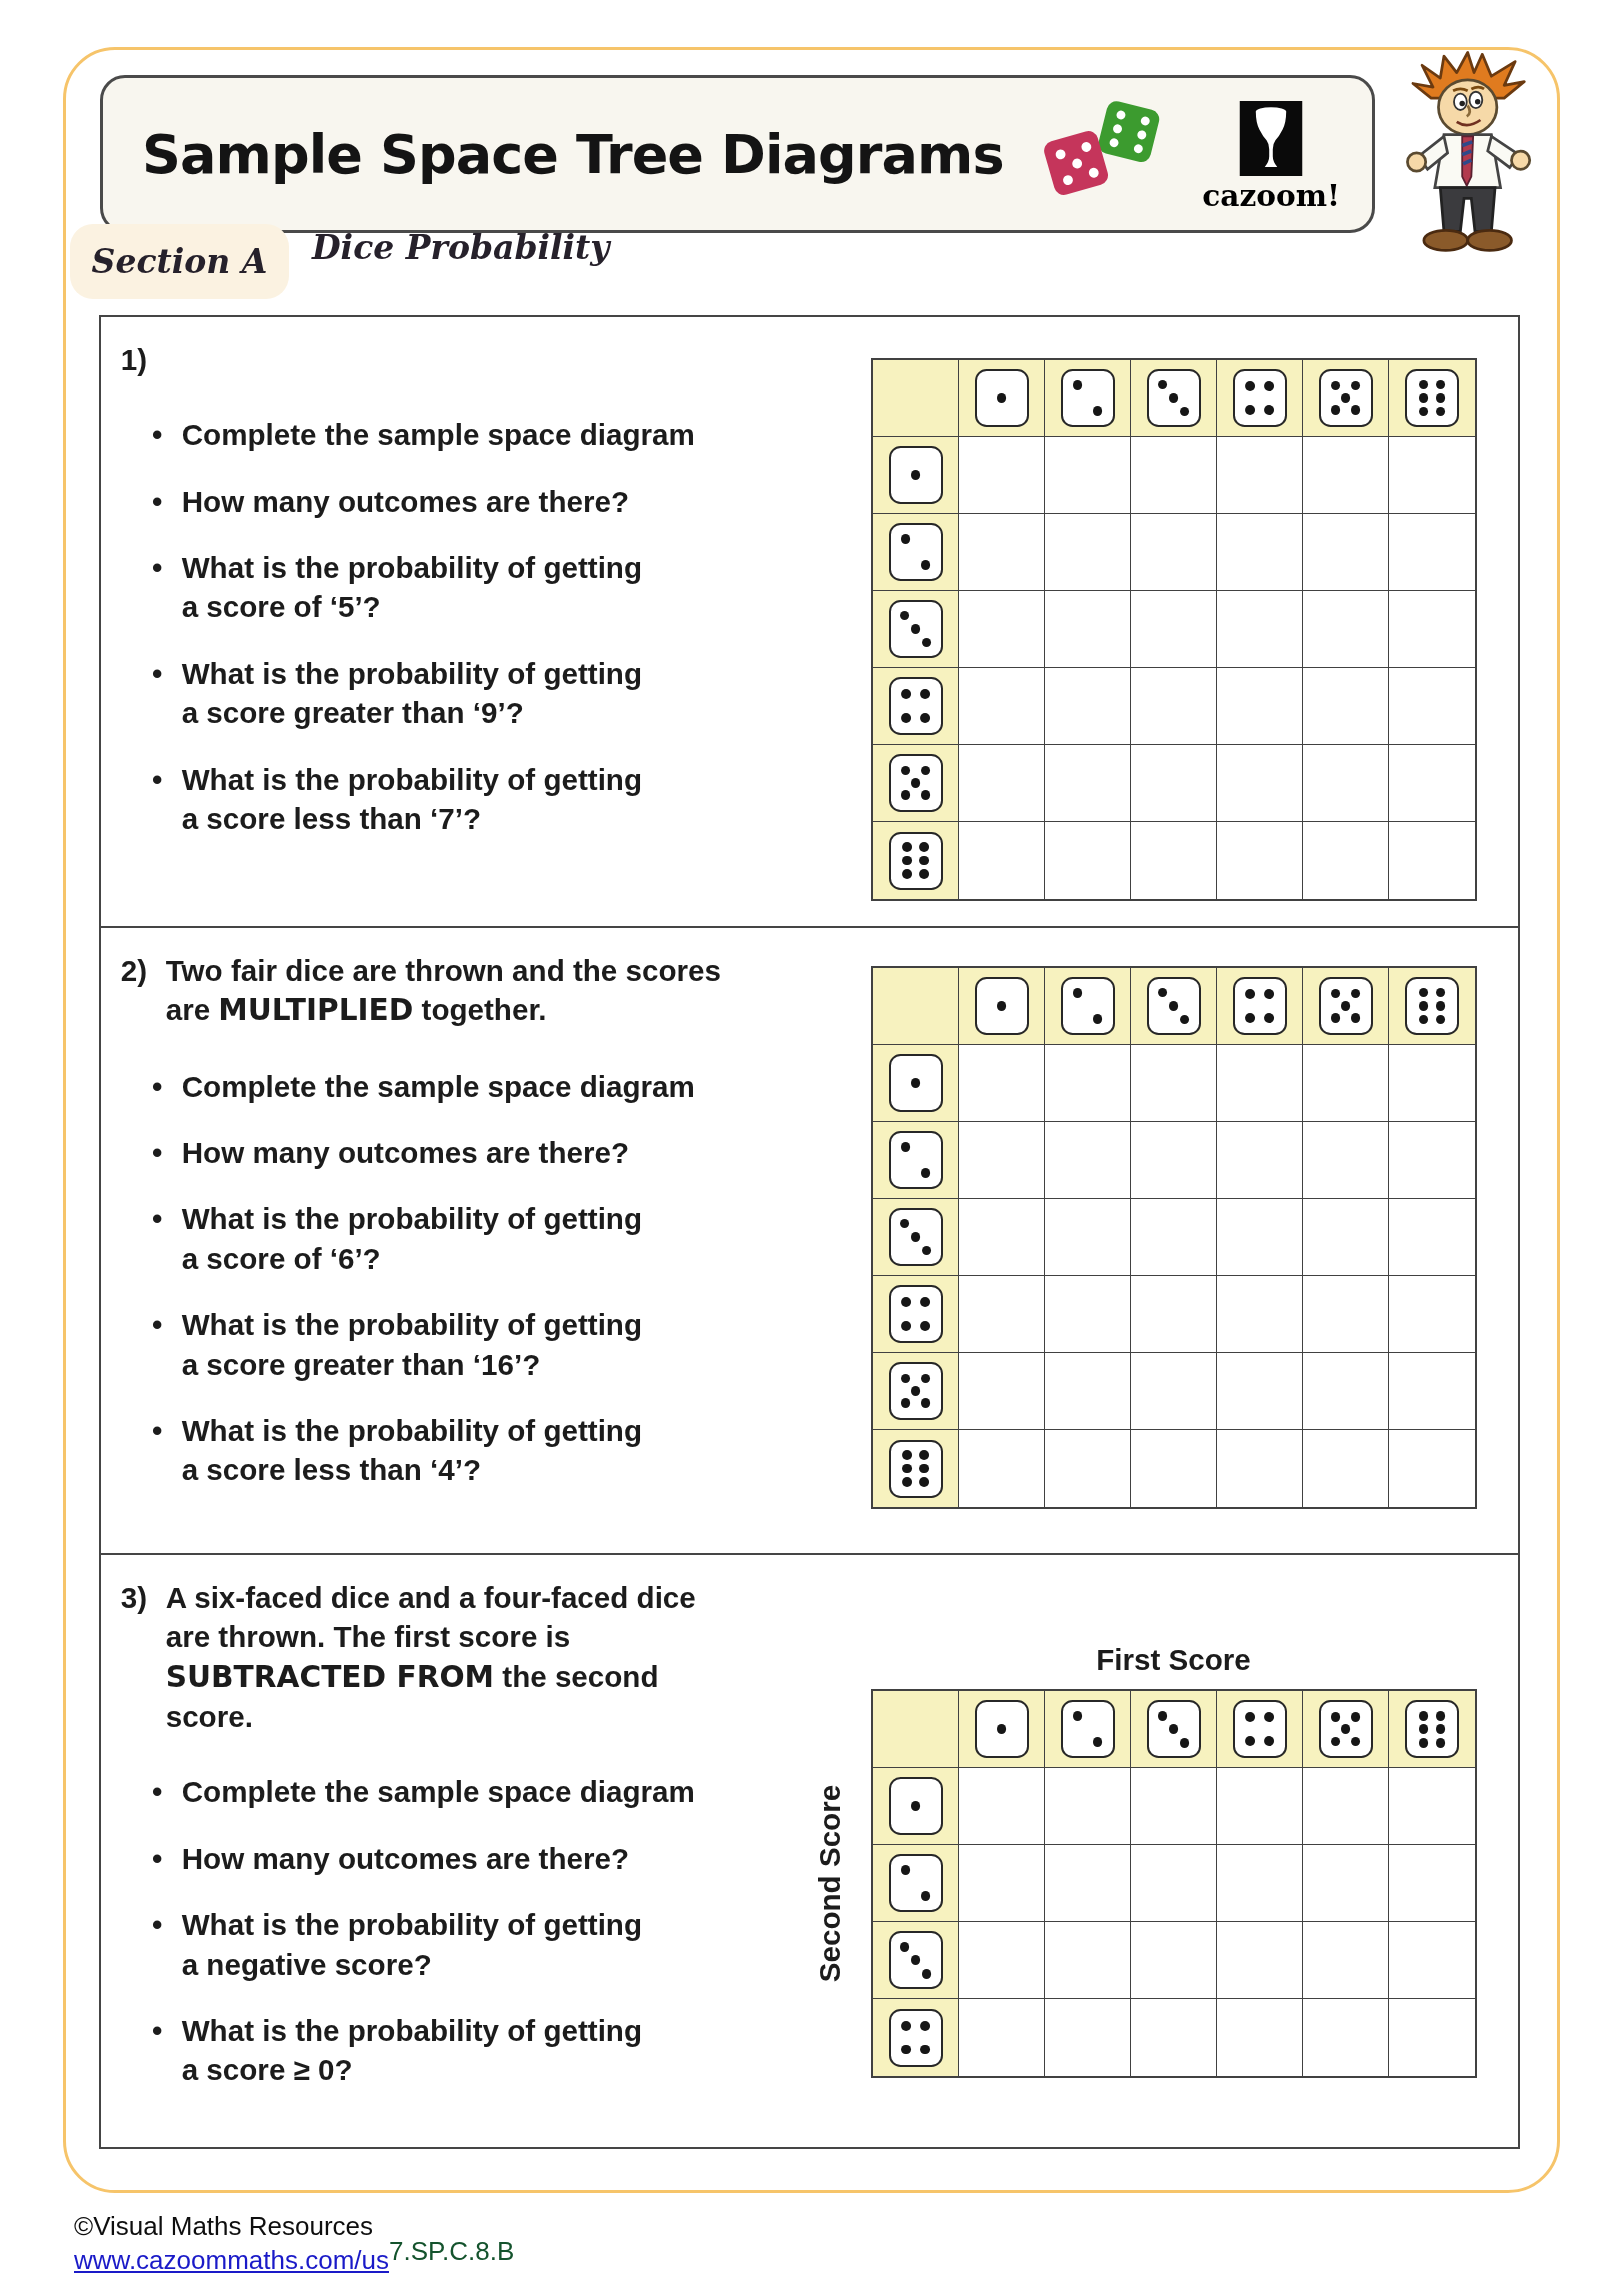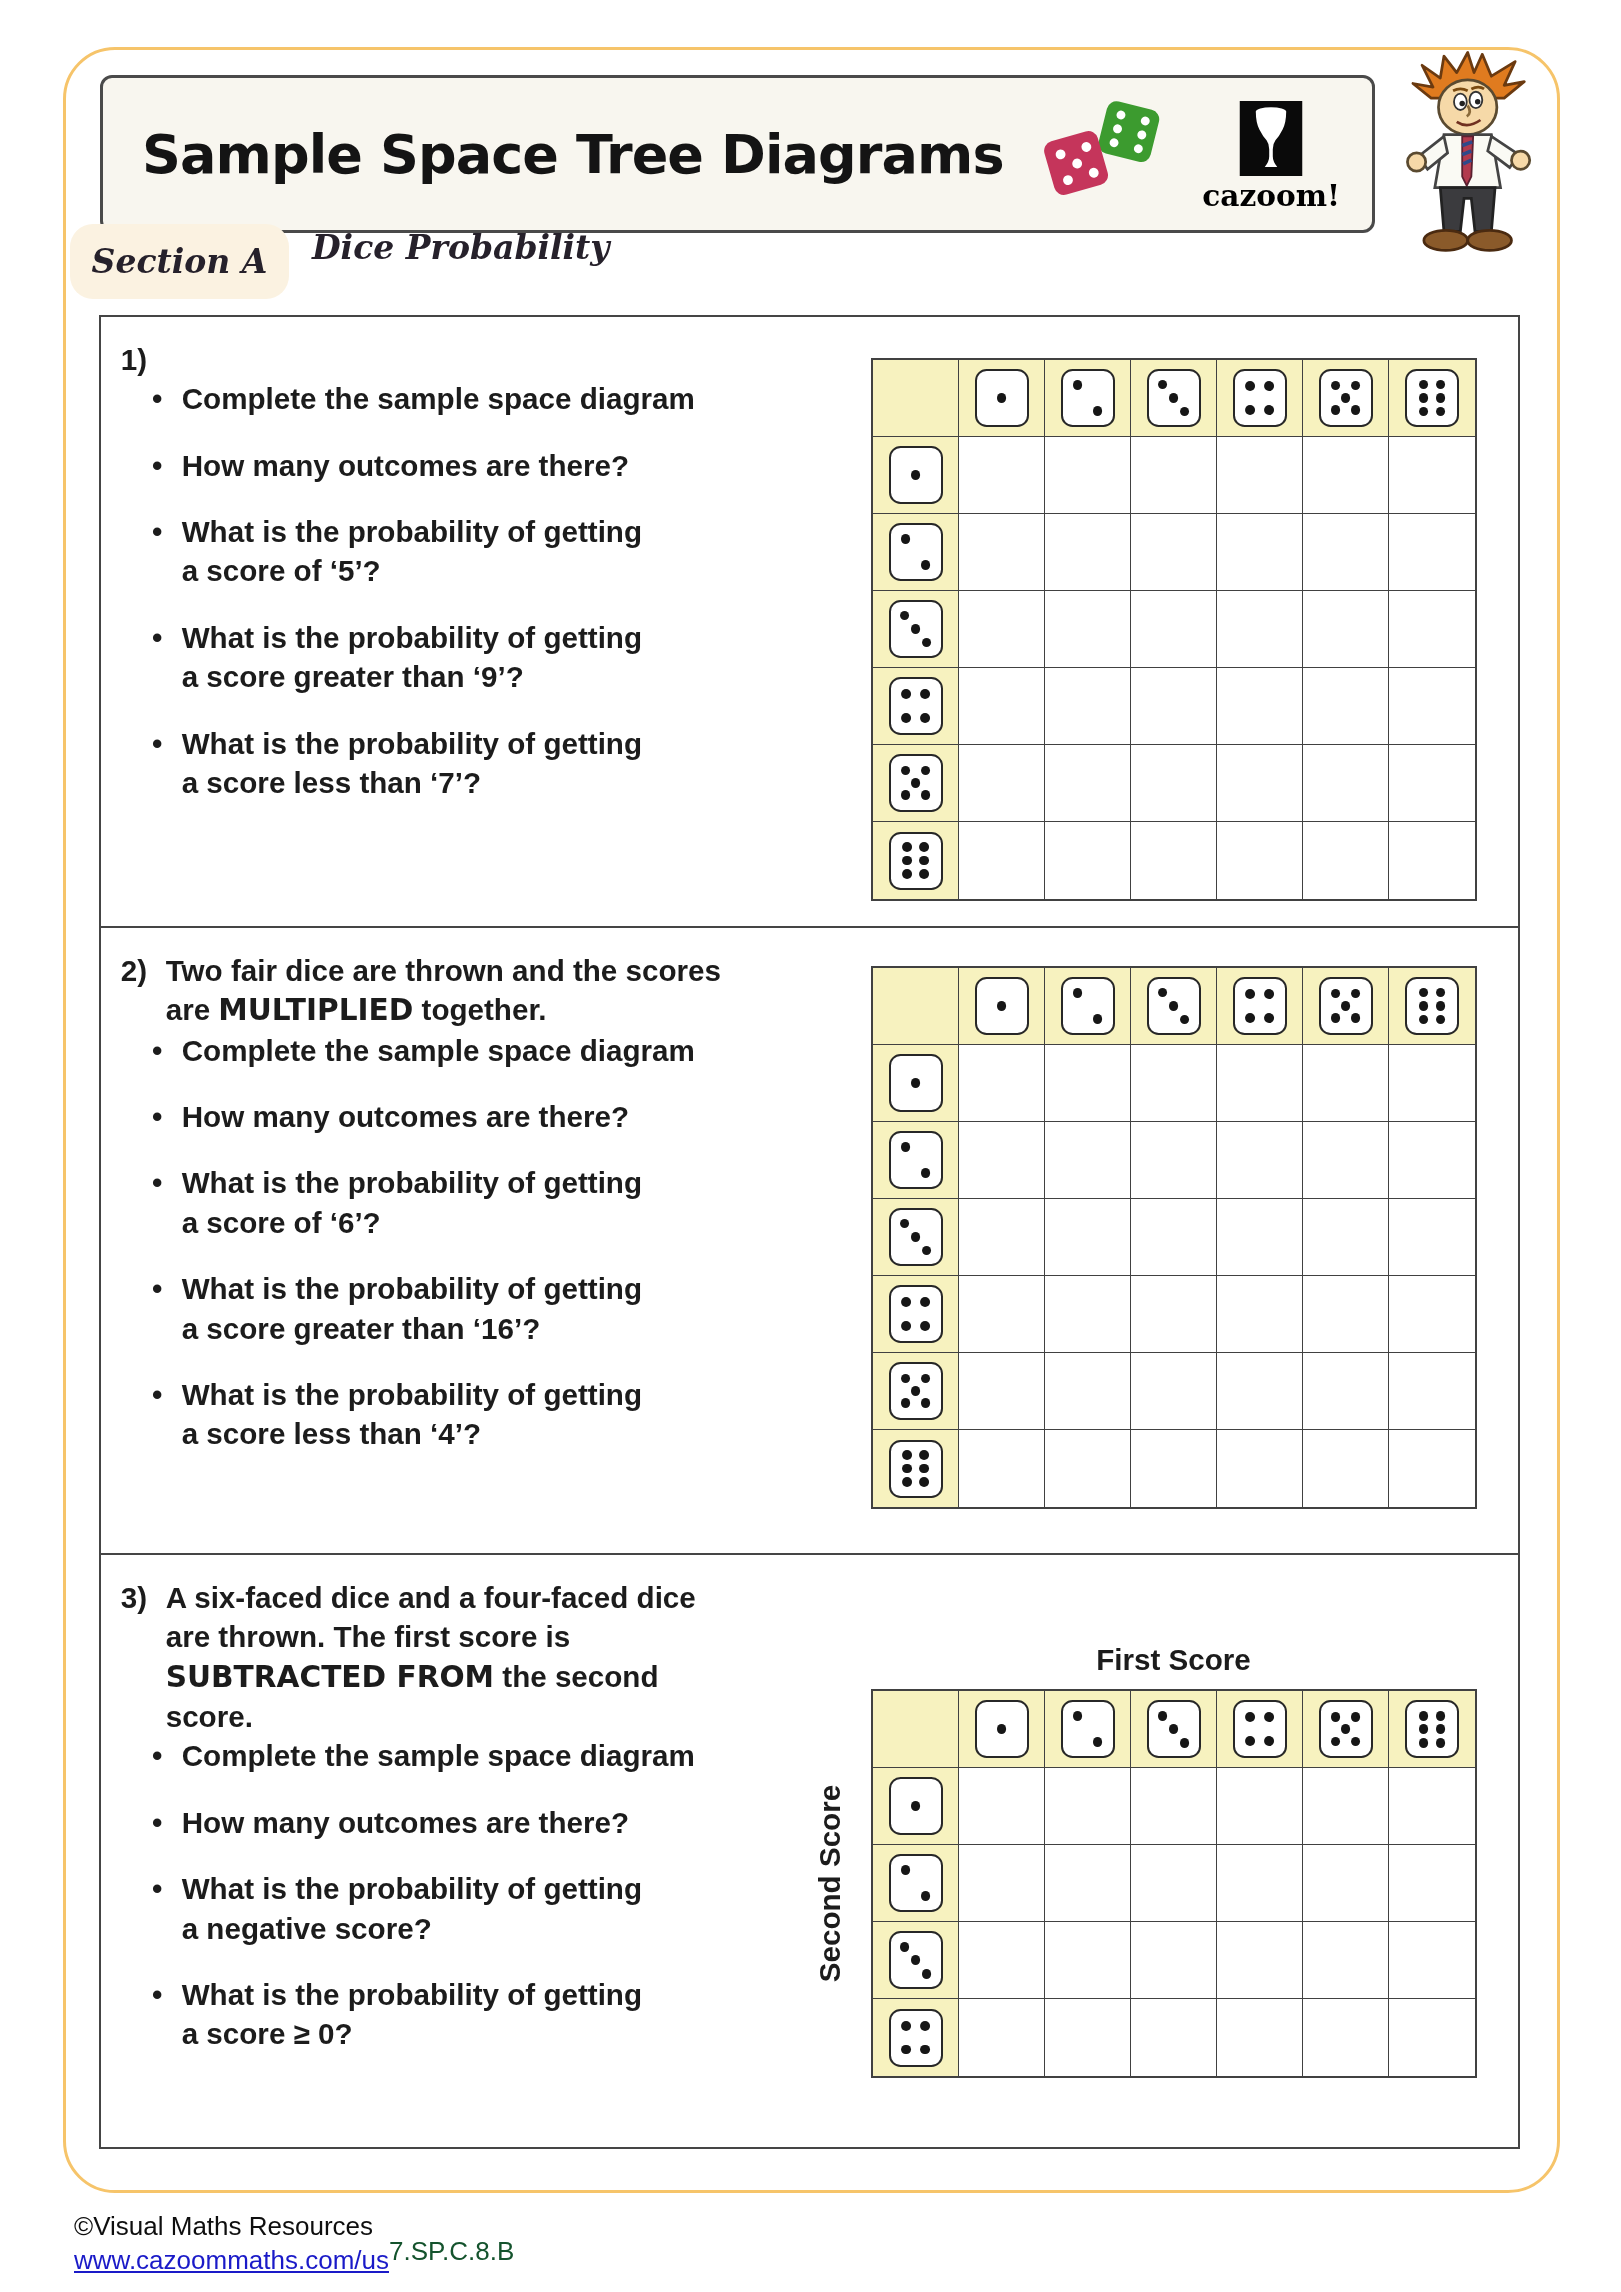--- a/index.html
+++ b/index.html
@@ -9,21 +9,21 @@
     font-family:"Liberation Sans", sans-serif; color:var(--ink,#1c1c1c);
   }
   .page-frame {
     position:absolute; left:63px; top:47px; width:1497px; height:2146px;
     border:3.6px solid var(--frame-accent,#F6C46A); border-radius:52px;
     background:#ffffff;
   }
   
   .title-box {
     position:absolute; left:100px; top:75px; width:1275px; height:158px;
-    background:var(--panel-cream,#F8F6EF); border:3.6px solid #4a4a4a; border-radius:12px;
+    background:var(--panel-cream,#F8F6EF); border:3.6px solid #4a4a4a; border-radius:25px;
     display:flex; align-items:center; padding:0 32px 0 39px;
   }
   .title-text {
     font-family:"DejaVu Sans", sans-serif; font-weight:700; font-size:54px;
     letter-spacing:-0.9px; color:#141414; white-space:nowrap;
   }
   .title-icons { margin-left:auto; display:flex; align-items:center; gap:16px; }
   .deco-dice { width:143px; height:106px; }
   .logo-block { display:flex; flex-direction:column; align-items:center; margin-top:5.4px; }
   .logo-mark { width:64px; height:75px; }
@@ -51,21 +51,21 @@
   .q-section { display:flex; position:relative; }
   .q-section + .q-section { border-top:2.7px solid #454545; }
   .q-sec-1 { height:609px; }
   .q-sec-2 { height:627px; }
   .q-sec-3 { height:593px; }
   .q-text { width:770px; padding:23px 45px 0 19.7px; }
   .q-head { display:flex; font-weight:700; font-size:29.6px; line-height:1.33; }
   .q-num { width:45px; flex:0 0 45px; }
   .q-intro { max-width:569px; }
   .q-intro .emph { font-family:"DejaVu Sans", sans-serif; font-weight:700; }
-  .q-bullets { list-style:none; padding-left:61px; }
+  .q-bullets { list-style:none; margin-top:36px; padding-left:61px; }
   .q-bullets li {
     position:relative; font-weight:700; font-size:29.6px; line-height:1.33;
     margin-bottom:27px; white-space:pre-line;
   }
   .q-bullets li::before { content:"\2022"; position:absolute; left:-29.6px; }
   
   .q-grid-col { position:relative; width:627px; }
   .pad-1 { padding-top:41px; }
   .pad-2 { padding-top:38px; }
   .grid {

